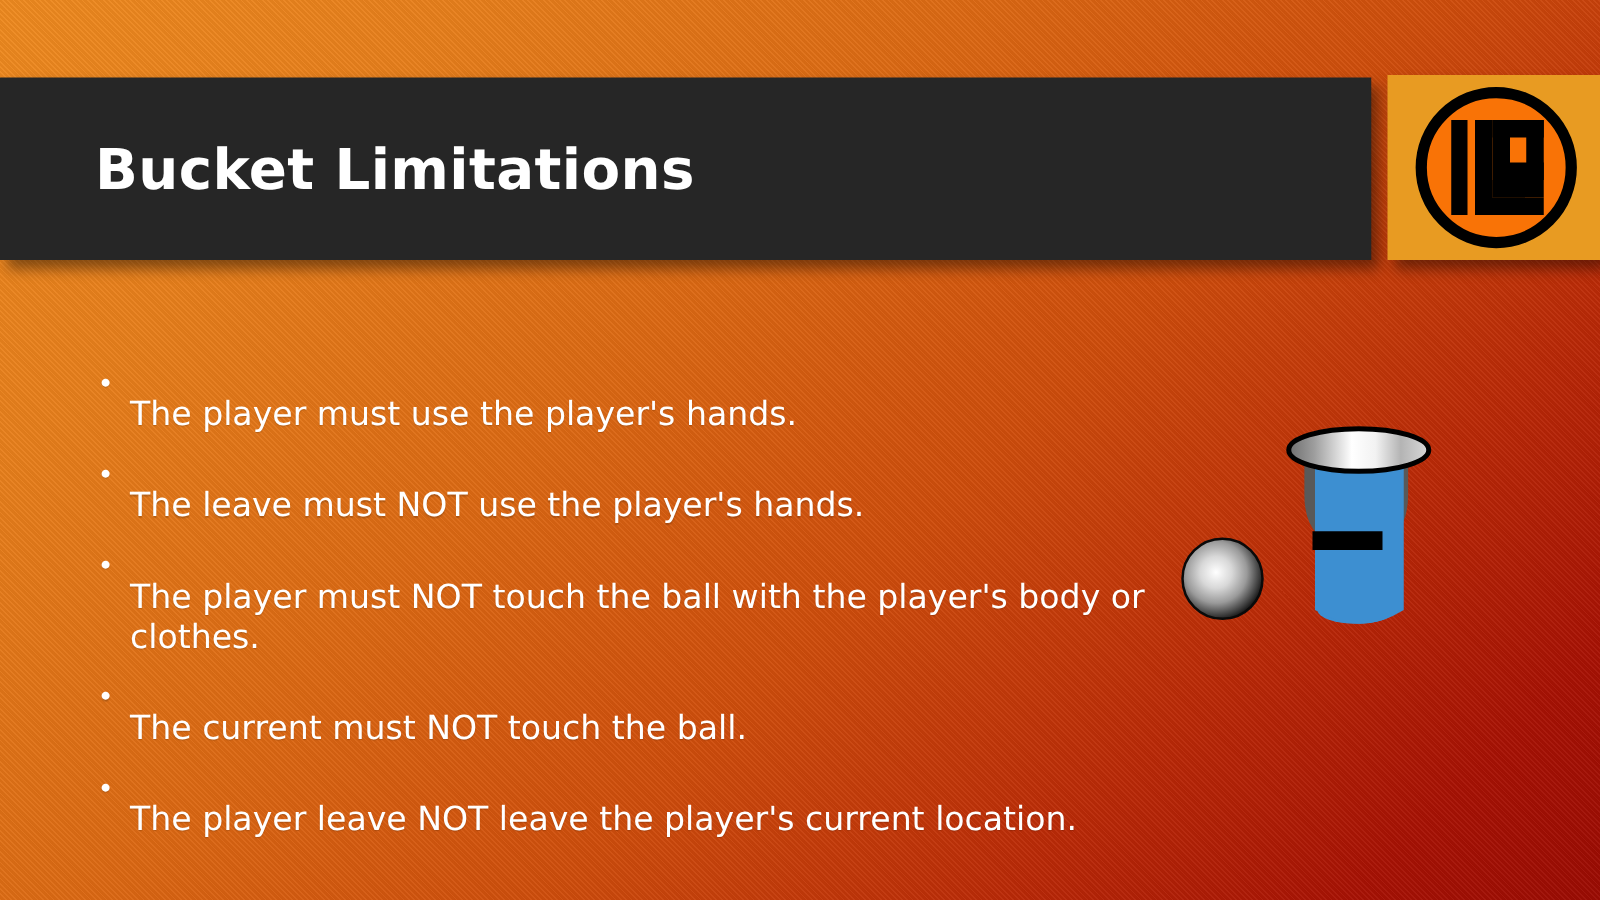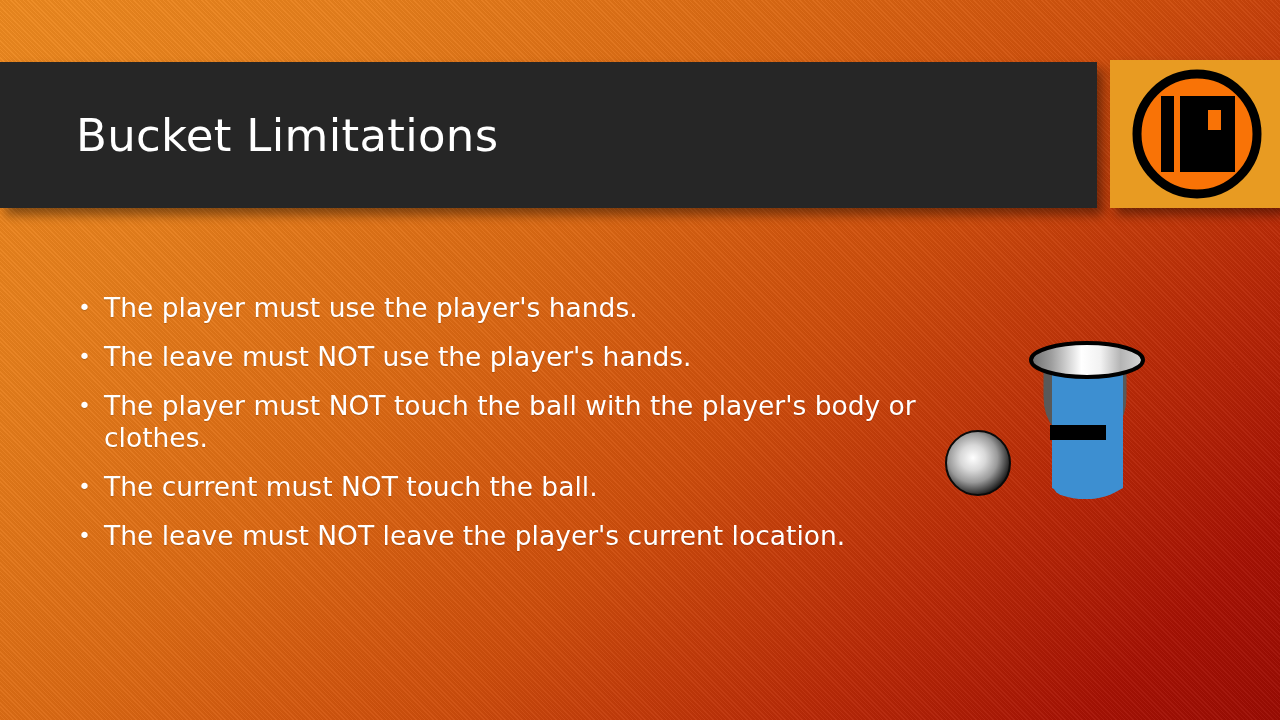--- a/index.html
+++ b/index.html
@@ -46,21 +46,21 @@
     width: 1097px;
     height: 146px;
     background: #262626;
     box-shadow: 6px 7px 10px rgba(0,0,0,0.42);
     display: flex;
     align-items: center;
   }
   .title-text {
     color: #ffffff;
     font-size: 45px;
-    font-weight: 400;
+    font-weight: 700;
     letter-spacing: 0.3px;
     margin-left: 76px;
     white-space: nowrap;
   }
 
   
   .logo-panel {
     position: absolute;
     left: 1110px;
     top: 60px;
@@ -95,20 +95,21 @@
   }
   .bullet-dot {
     flex: 0 0 auto;
     width: 26px;
     font-size: 22px;
     line-height: 32px;
     color: #ffffff;
   }
   .bullet-text {
     flex: 1 1 auto;
+    margin-top: 24px;
   }
 
   
   .illustration {
     position: absolute;
     left: 930px;
     top: 330px;
     width: 280px;
     height: 205px;
   }
@@ -162,21 +163,21 @@
     <div class="bullet-item">
       <span class="bullet-dot">•</span>
       <span class="bullet-text">The player must NOT touch the ball with the player's body or clothes.</span>
     </div>
     <div class="bullet-item">
       <span class="bullet-dot">•</span>
       <span class="bullet-text">The current must NOT touch the ball.</span>
     </div>
     <div class="bullet-item">
       <span class="bullet-dot">•</span>
-      <span class="bullet-text">The leave must NOT leave the player's current location.</span>
+      <span class="bullet-text">The player leave NOT leave the player's current location.</span>
     </div>
   </div>
 
   <svg class="illustration" viewBox="0 0 280 205">
     <defs>
       <linearGradient id="rimGrad" x1="0" y1="0" x2="1" y2="0">
         <stop offset="0%" stop-color="#6E6E6E"></stop>
         <stop offset="18%" stop-color="#9D9D9D"></stop>
         <stop offset="45%" stop-color="#FFFFFF"></stop>
         <stop offset="62%" stop-color="#F2F2F2"></stop>

